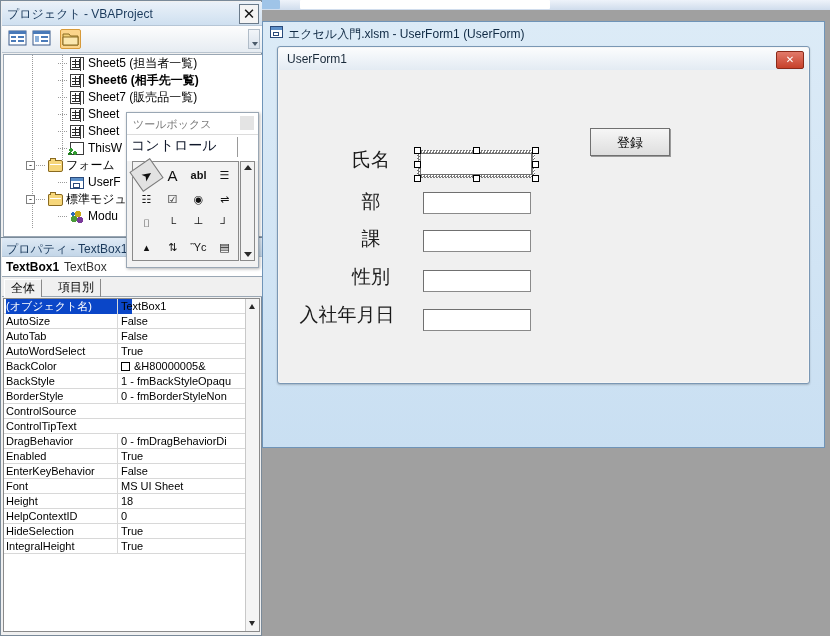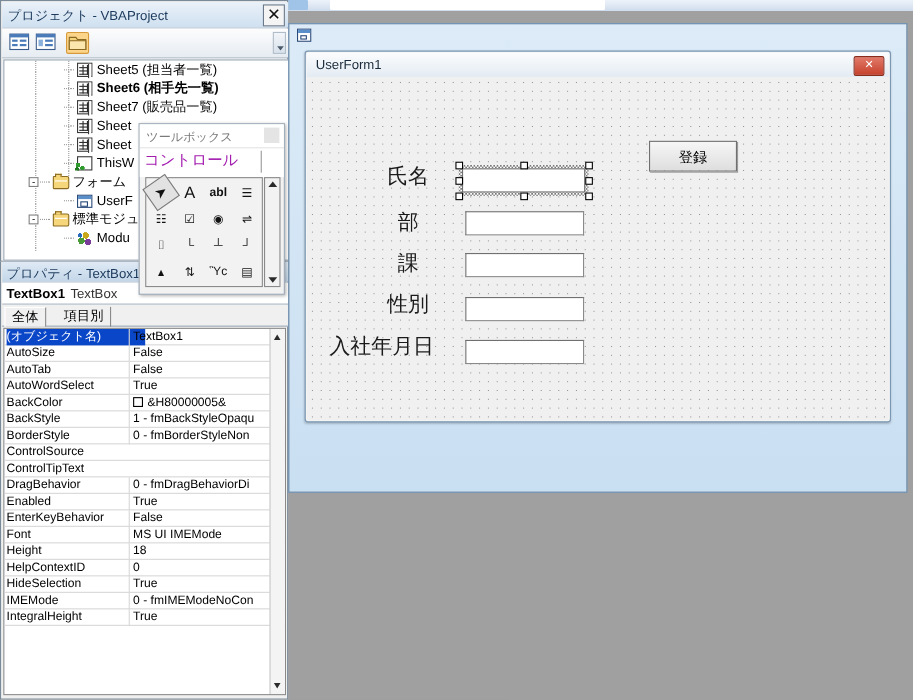--- a/index.html
+++ b/index.html
@@ -114,21 +114,21 @@
   #props-scroll .dn{position:absolute;left:3px;bottom:5px;border-left:3px solid transparent;border-right:3px solid transparent;border-top:5px solid #2a2a2a;}
 
   
   #toolbox{left:126px;top:112px;width:133px;height:156px;background:#f2f2f2;
     border:1px solid #9aa7b4;box-shadow:1px 1px 3px rgba(0,0,0,.3);box-sizing:border-box;}
   #toolbox-title{position:absolute;left:0;top:0;width:131px;height:22px;
     background:#ffffff;border-bottom:1px solid #dcdcdc;box-sizing:border-box;}
   #toolbox-title .ttl{position:absolute;left:6px;top:4px;font-size:11px;color:#7a7a7a;white-space:nowrap;}
   #toolbox-close{position:absolute;right:4px;top:3px;width:14px;height:14px;background:#e4e4e4;cursor:pointer;}
   #toolbox-tabs{position:absolute;left:0;top:22px;width:131px;height:26px;background:#fff;box-sizing:border-box;}
-  #toolbox-tabs .tab{position:absolute;left:4px;top:2px;font-size:14px;color:#a21caf;white-space:nowrap;}
+  #toolbox-tabs .tab{position:absolute;left:4px;top:2px;font-size:14px;color:#0f172a;white-space:nowrap;}
   #toolbox-tabs .sep{position:absolute;left:110px;top:2px;width:1px;height:20px;background:#9a9a9a;}
   #tb-grid{position:absolute;left:5px;top:48px;width:107px;height:100px;
     background:#f2f2f2;border:1px solid #8a8a8a;box-sizing:border-box;}
   .tcell{position:absolute;width:25px;height:24px;box-sizing:border-box;cursor:pointer;
     display:flex;align-items:center;justify-content:center;font-size:11px;color:#111;}
   .tcell.sel{border:1px solid #7a7a7a;background:#e2e2e2;}
   #tb-scroll{position:absolute;right:3px;top:48px;width:15px;height:100px;background:#f2f2f2;border:1px solid #8a8a8a;box-sizing:border-box;cursor:pointer;}
   #tb-scroll .up{position:absolute;left:3px;top:3px;border-left:4px solid transparent;border-right:4px solid transparent;border-bottom:5px solid #2a2a2a;}
   #tb-scroll .dn{position:absolute;left:3px;bottom:3px;border-left:4px solid transparent;border-right:4px solid transparent;border-top:5px solid #2a2a2a;}
 
@@ -338,54 +338,51 @@
         <div class="prow">
           <div class="pname">Enabled</div>
           <div class="pval">True</div>
         </div>
         <div class="prow">
           <div class="pname">EnterKeyBehavior</div>
           <div class="pval">False</div>
         </div>
         <div class="prow">
           <div class="pname">Font</div>
-          <div class="pval">MS UI IMEMode</div>
+          <div class="pval">MS UI Sheet</div>
         </div>
         <div class="prow">
           <div class="pname">Height</div>
           <div class="pval">18</div>
         </div>
         <div class="prow">
           <div class="pname">HelpContextID</div>
           <div class="pval">0</div>
         </div>
         <div class="prow">
           <div class="pname">HideSelection</div>
           <div class="pval">True</div>
-        </div>
-        <div class="prow">
-          <div class="pname">IMEMode</div>
-          <div class="pval">0 - fmIMEModeNoCon</div>
         </div>
         <div class="prow">
           <div class="pname">IntegralHeight</div>
           <div class="pval">True</div>
         </div>
       </div>
     <div id="props-scroll">
       <div class="up"></div>
       <div class="dn"></div>
     </div>
   </div>
 </div>
 
 <div class="abs" id="mdi-area">
   <div class="abs" id="designer-win">
     <div id="designer-title">
       <span class="ico"></span>
+      <span class="ttl">エクセル入門.xlsm - UserForm1 (UserForm)</span>
     </div>
 
     <div id="form-window">
       <div id="form-caption">
         <span class="cap">UserForm1</span>
         <div id="form-close">✕</div>
       </div>
       <div id="form-canvas">
         <div id="form-controls">
             <div class="flabel" style="left: 53px; top: 77px; width: 78px;">氏名</div>

